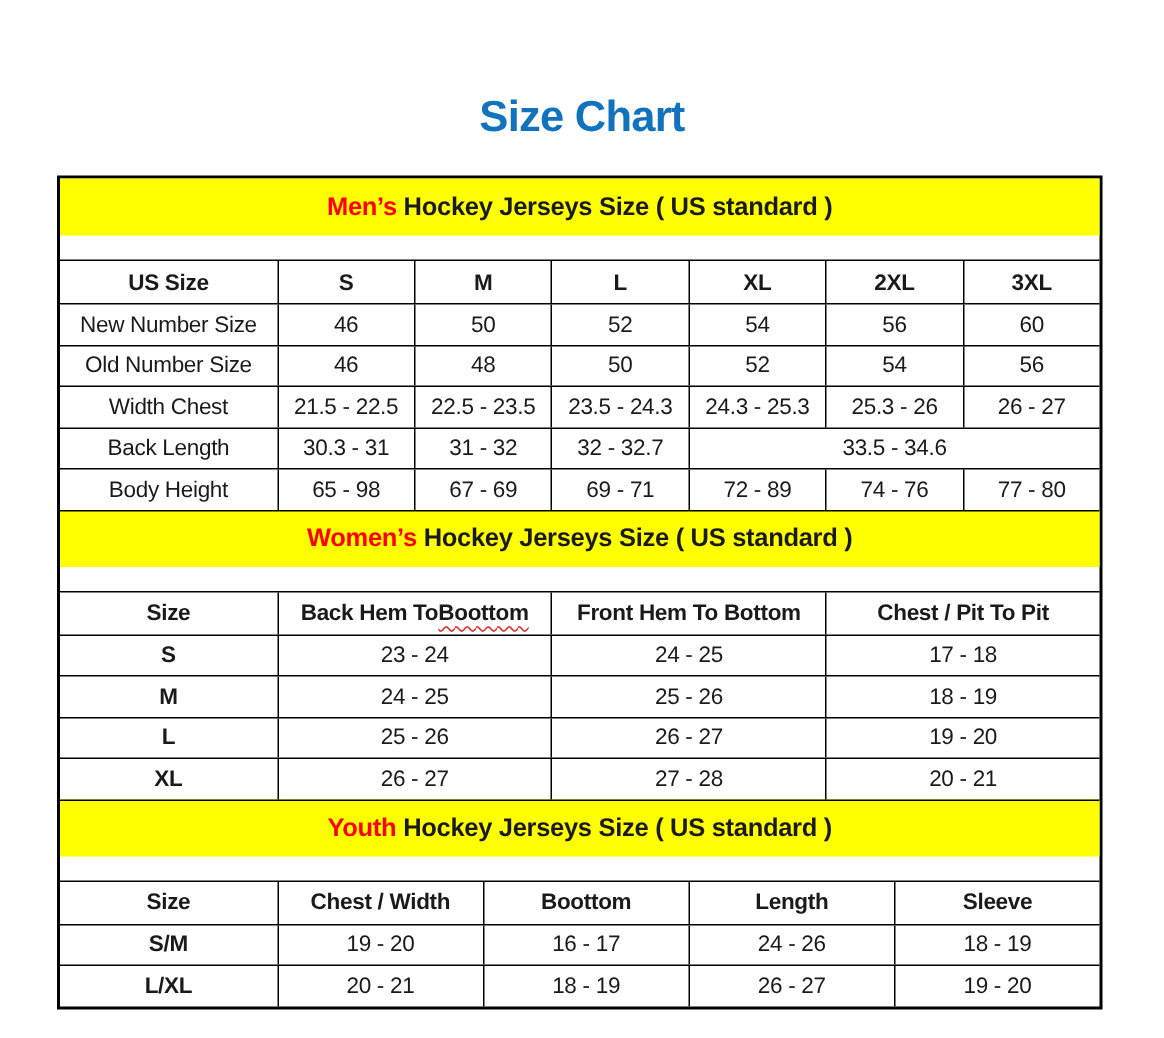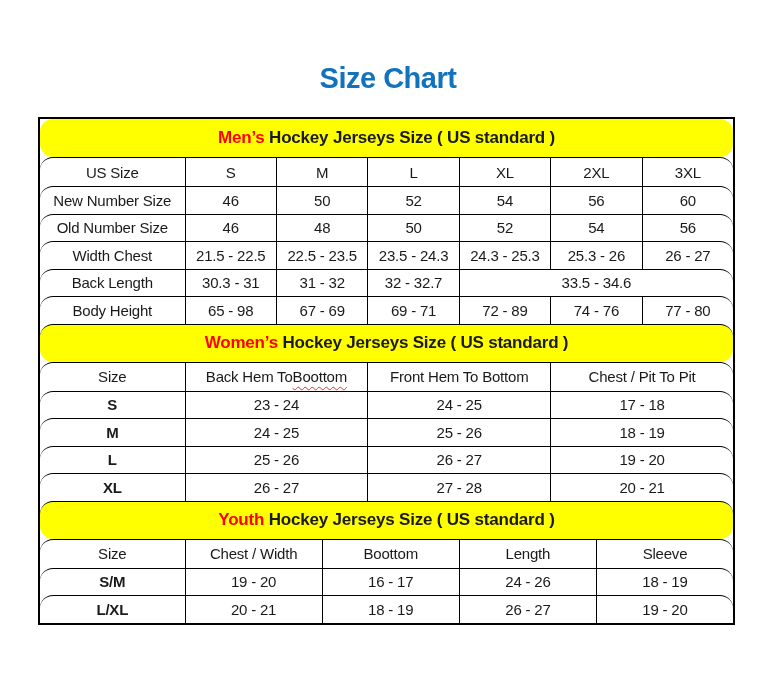--- a/index.html
+++ b/index.html
@@ -26,32 +26,32 @@
     line-height: 32px;
     font-weight: bold;
     color: var(--title-blue);
     letter-spacing: -0.5px;
   }
   .size-table {
     width: 697px;
     margin-left: 38px;
     border: 2.5px solid var(--border-black);
   }
-  .t-row { display: flex; align-items: stretch; border-top: 1.5px solid var(--border-black); border-radius: 13px; }
+  .t-row { display: flex; align-items: stretch; border-top: 1.5px solid var(--border-black); }
   .section:first-child .t-row:first-child { border-top: none; }
   .banner {
     height: 38px;
     background: var(--banner-yellow);
     display: flex; align-items: center; justify-content: center;
     font-size: 17px; font-weight: bold;
     letter-spacing: -0.2px;
     white-space: pre-wrap;
   }
   .banner-highlight { color: var(--accent-red); }
-  .header-row { height: 29px; font-weight: normal; }
+  .header-row { height: 29px; font-weight: bold; margin-top: 16px; }
   .data-row { height: 27.5px; }
   .cell {
     display: flex; align-items: center; justify-content: center;
     font-size: 15px;
     letter-spacing: -0.2px;
     flex: 0 0 auto;
     overflow: hidden;
     white-space: nowrap;
   }
   .cell + .cell { border-left: 1.5px solid var(--border-black); }

